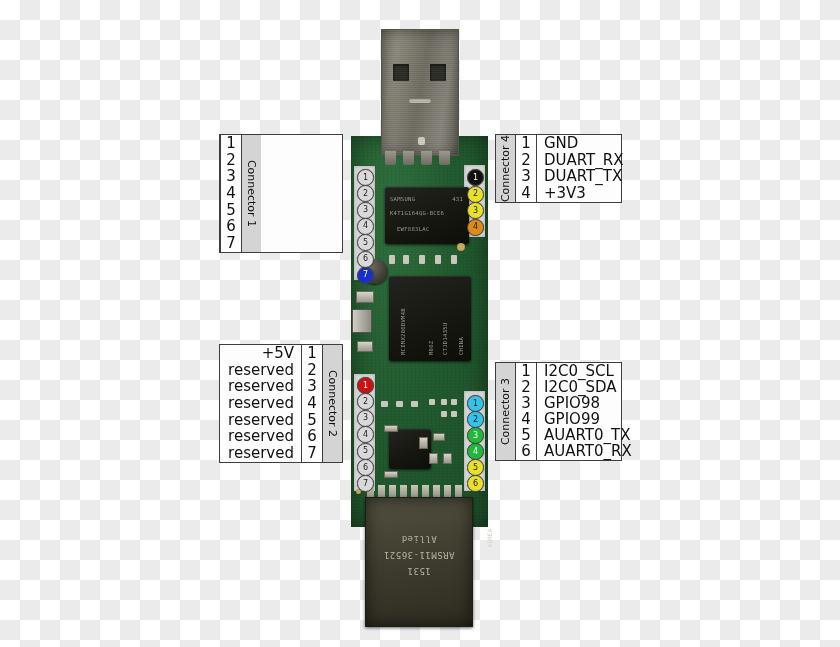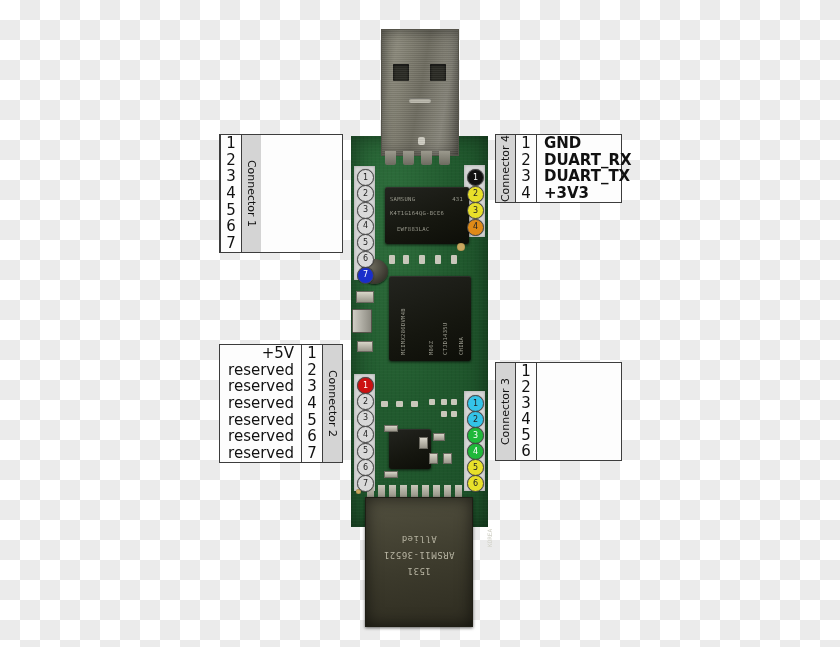--- a/index.html
+++ b/index.html
@@ -52,21 +52,21 @@
     line-height:1;
   }
 
   
   .t-left .cell-sig{justify-content:flex-end;text-align:right;}
   .t-left .vlabel span{transform:rotate(90deg);}
 
   
   .t-right .vlabel{border-left:none;border-right:1px solid #3d3d3d;}
   .t-right .vlabel span{transform:rotate(-90deg);}
-  .t-right .cell-sig{justify-content:flex-start;text-align:left;font-weight:bold;}
+  .t-right .cell-sig{justify-content:flex-start;text-align:left;}
 
   .numcol{display:flex;flex-direction:column;flex:0 0 20px;}
   .numcol .conn-row{justify-content:center;}
   .sigcol{display:flex;flex-direction:column;flex:1 1 auto;}
   .vsep{width:1px;background:#3d3d3d;flex:0 0 1px;}
 
   
   #conn1{left:219px;top:134px;width:124px;height:119px;}
   #conn2{left:219px;top:344px;width:124px;height:119px;}
   #conn4{left:495px;top:134px;width:127px;height:69px;}
@@ -278,20 +278,40 @@
         <div class="cell-num">4</div>
       </div>
       <div class="conn-row">
         <div class="cell-num">5</div>
       </div>
       <div class="conn-row">
         <div class="cell-num">6</div>
       </div>
     </div>
   <div class="vsep"></div>
+  <div class="sigcol">
+      <div class="conn-row">
+        <div class="cell-sig">I2C0_SCL</div>
+      </div>
+      <div class="conn-row">
+        <div class="cell-sig">I2C0_SDA</div>
+      </div>
+      <div class="conn-row">
+        <div class="cell-sig">GPIO98</div>
+      </div>
+      <div class="conn-row">
+        <div class="cell-sig">GPIO99</div>
+      </div>
+      <div class="conn-row">
+        <div class="cell-sig">AUART0_TX</div>
+      </div>
+      <div class="conn-row">
+        <div class="cell-sig">AUART0_RX</div>
+      </div>
+    </div>
 </div>
 
 <div class="conn-table t-right" id="conn4">
   <div class="vlabel">
     <span>Connector 4</span>
   </div>
   <div class="numcol">
       <div class="conn-row">
         <div class="cell-num">1</div>
       </div>

